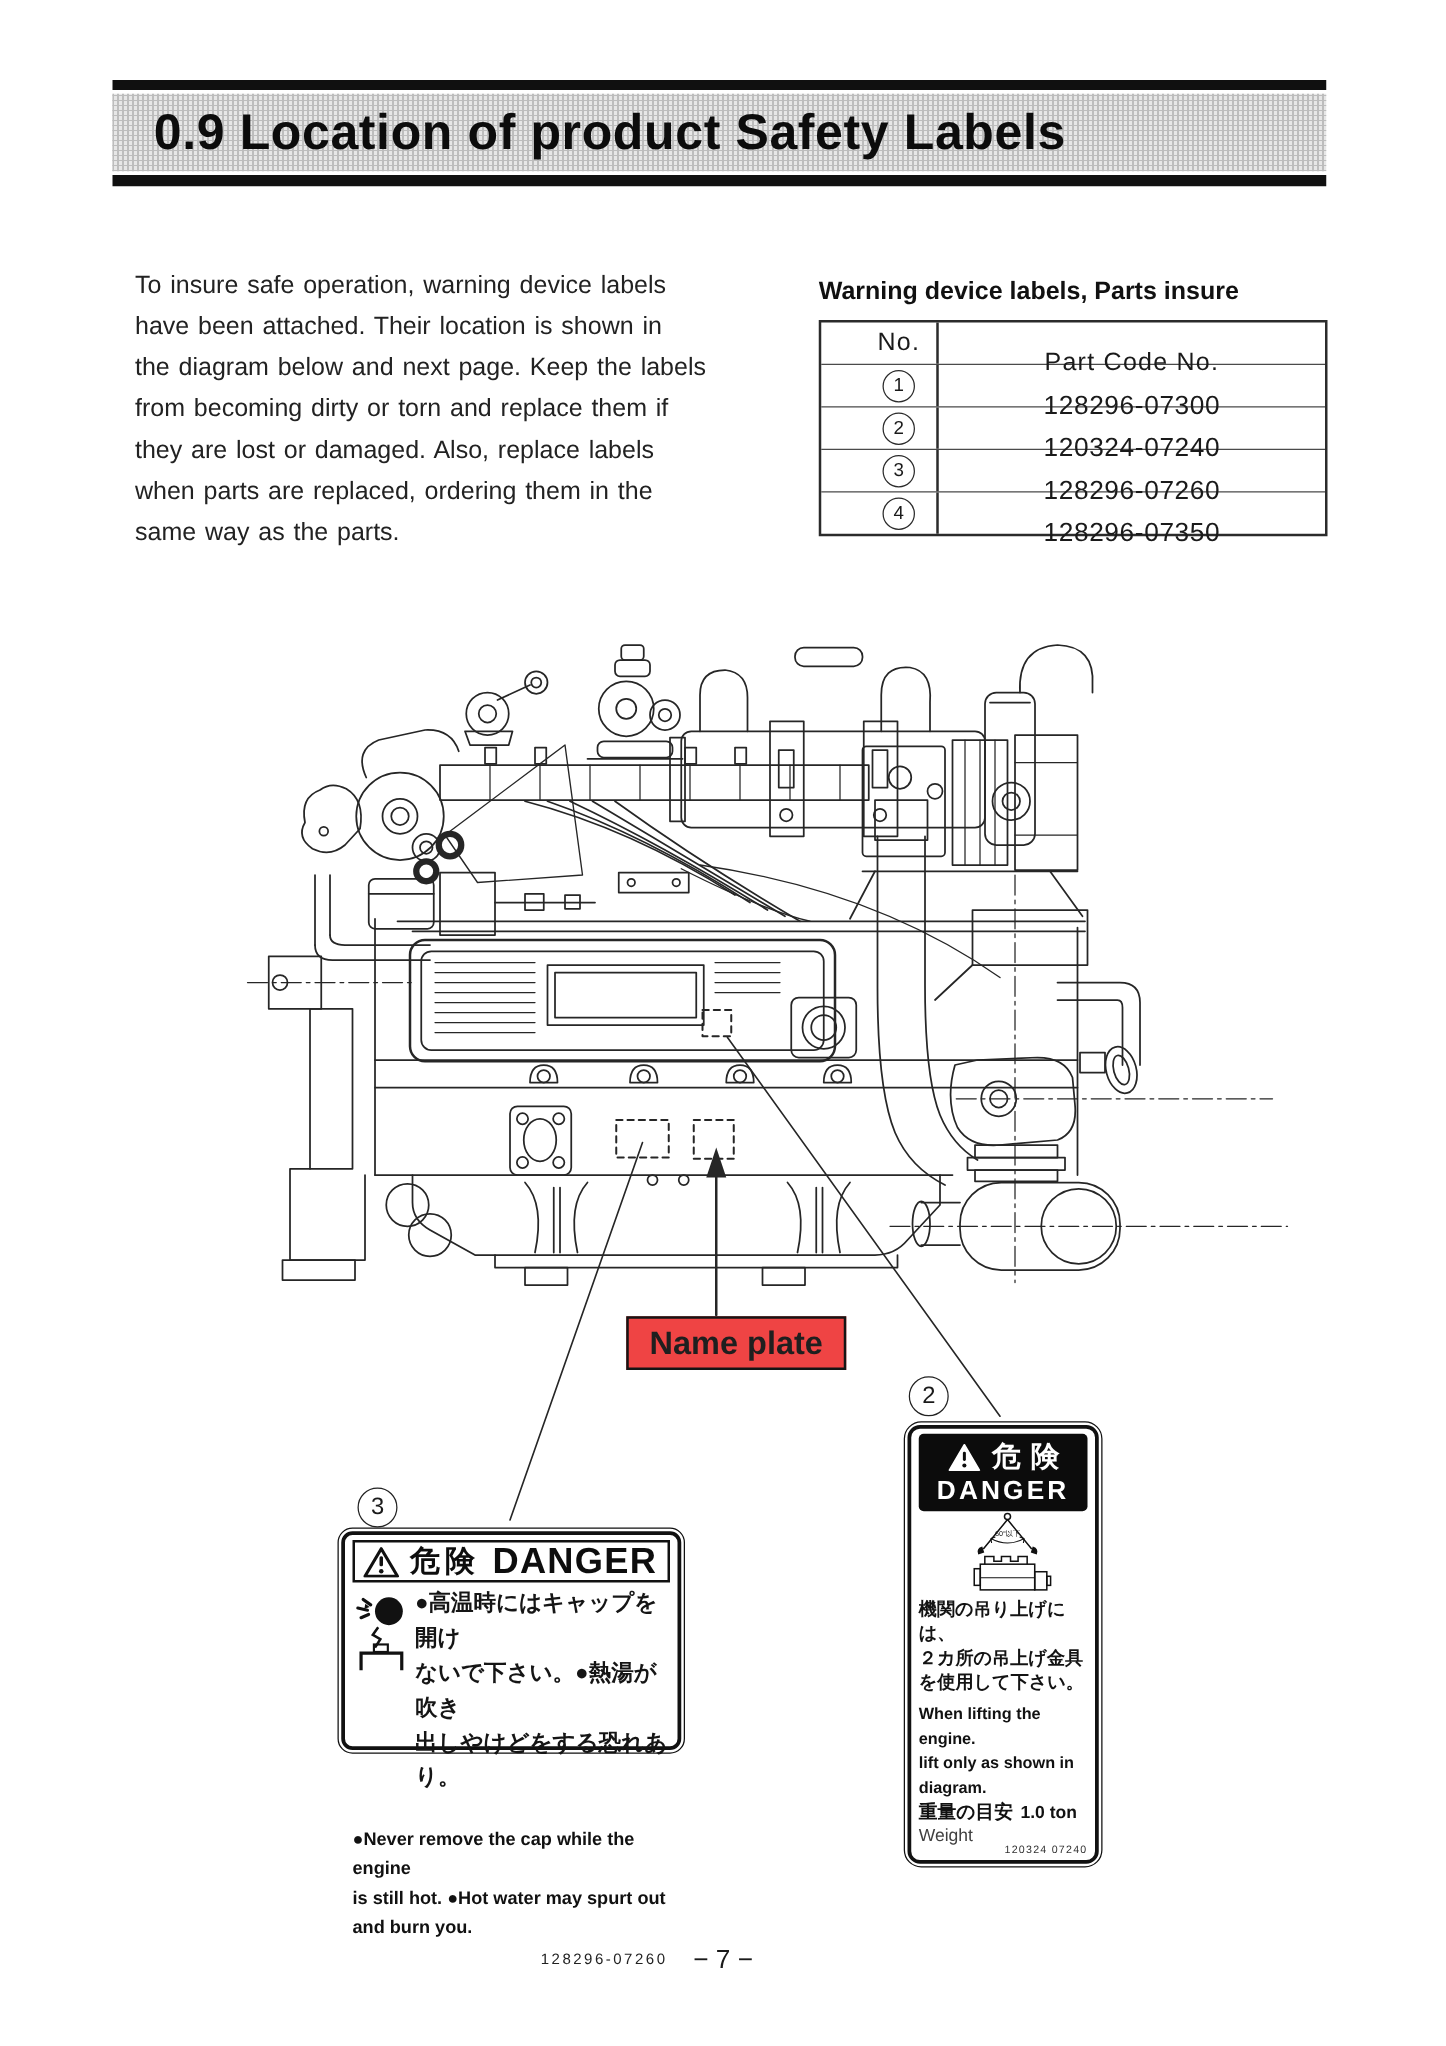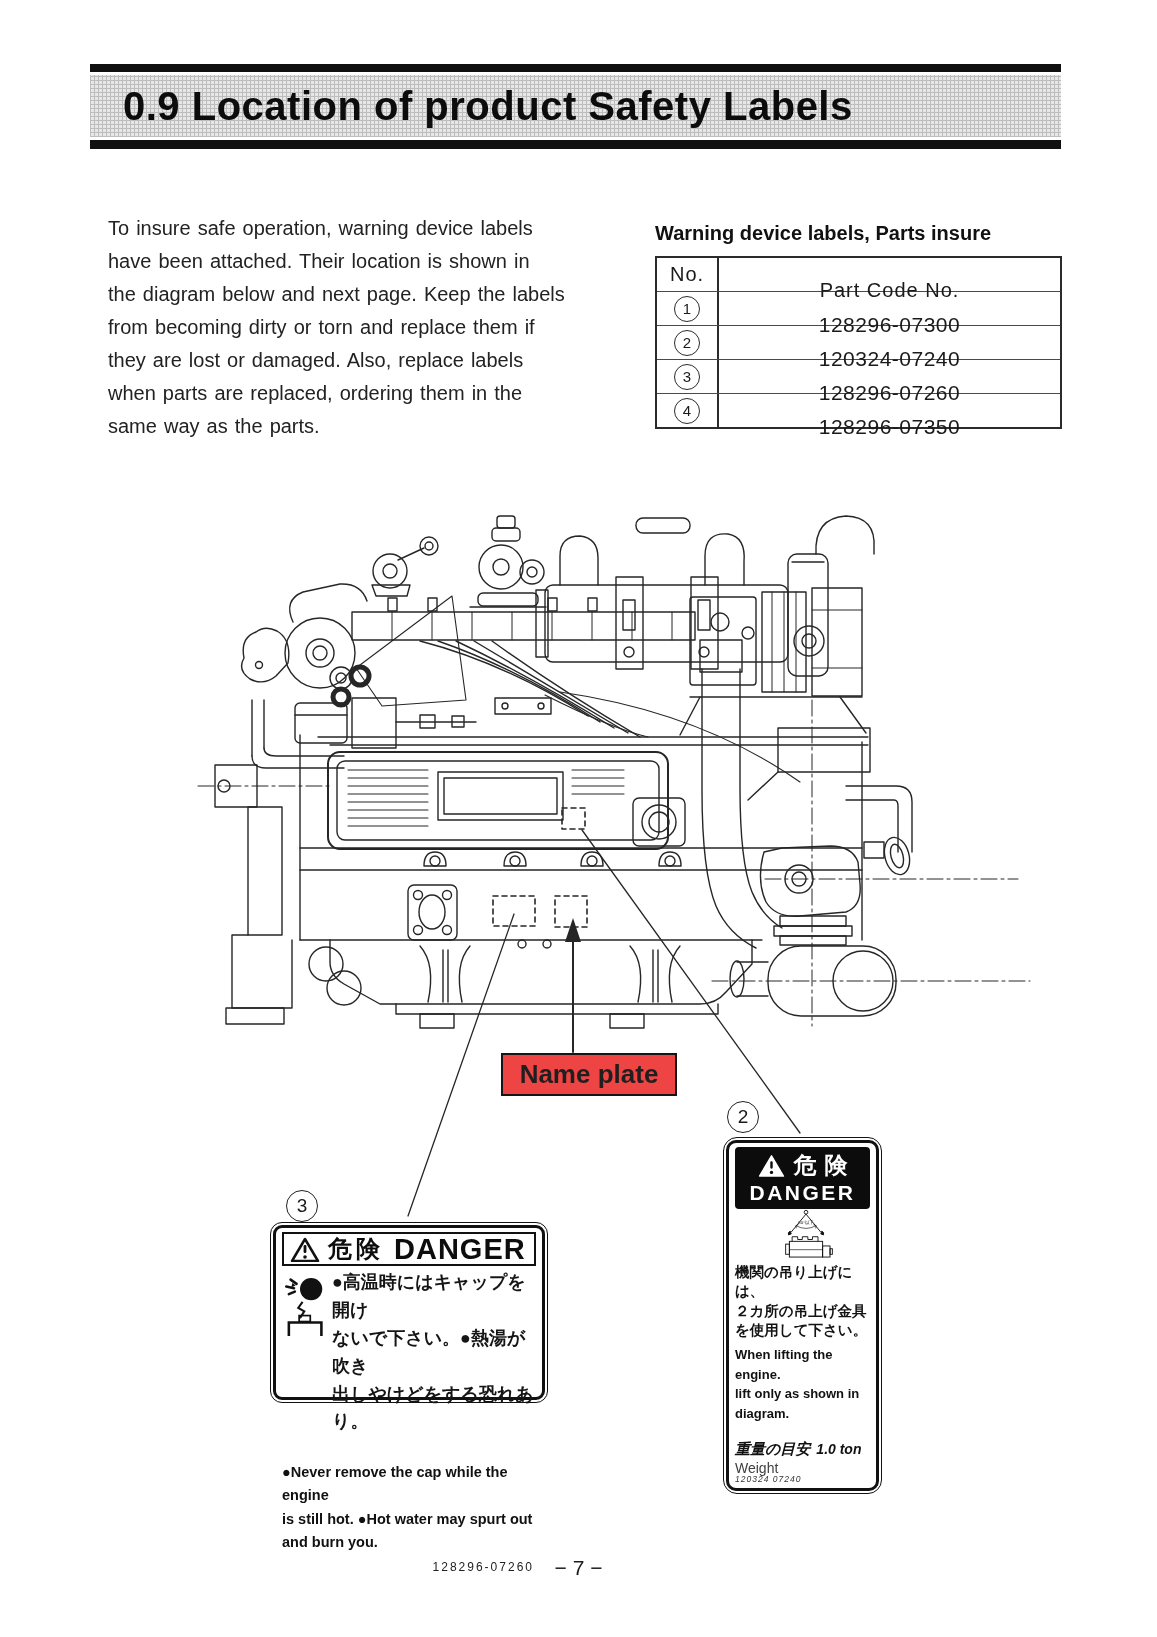--- a/index.html
+++ b/index.html
@@ -24,21 +24,21 @@
   .intro{
     position:absolute;left:108px;top:212px;width:505px;
     font-size:20px;line-height:33px;white-space:pre-line;word-spacing:1.5px;color:#222;
   }
   
   .tbl-title{position:absolute;left:655px;top:222px;font-size:20px;font-weight:700;color:#111;}
   .ptable{
     position:absolute;left:655px;top:256px;width:407px;box-sizing:border-box;
     border:2px solid #2b2b2b;background:#fff;
   }
-  .prow{display:flex;height:33px;align-items:center;}
+  .prow{display:flex;height:33px;align-items:center;padding-left:32px;}
   .prow + .prow{border-top:1.5px solid #4a4a4a;}
   .pcell-no{width:60px;display:flex;justify-content:center;align-items:center;border-right:2px solid #2b2b2b;align-self:stretch;}
   .pcell-code{flex:1;text-align:center;font-size:21px;letter-spacing:0.5px;color:#1a1a1a;margin-top:32px;}
   .phead .pcell-no,.phead .pcell-code{font-size:20px;letter-spacing:1px;color:#1a1a1a;}
   .numcircle{
     width:24px;height:24px;border:1.6px solid #2b2b2b;border-radius:50%;
     display:flex;align-items:center;justify-content:center;font-size:15px;color:#1a1a1a;
   }
   
   #engine-svg{position:absolute;left:0;top:0;z-index:1;}
@@ -75,25 +75,25 @@
     border:1.5px solid #111;border-radius:14px;background:#fff;box-sizing:border-box;
   }
   .lab2-in{margin:2px;border:3px solid #111;border-radius:10px;box-sizing:border-box;
     height:calc(100% - 4px);padding:4px 6px;display:flex;flex-direction:column;}
   .lab2-head{background:#0c0c0c;border-radius:4px;padding:3px 0 4px 0;display:flex;flex-direction:column;align-items:center;}
   .lab2-head-row{display:flex;align-items:center;gap:9px;}
   .lab2-kiken{color:#fff;font-size:23px;font-weight:800;letter-spacing:8px;margin-right:-8px;}
   .lab2-danger{color:#fff;font-size:21px;font-weight:700;letter-spacing:2.5px;margin-top:0px;}
   .lab2-jp{font-size:14.5px;font-weight:600;line-height:1.35;white-space:pre-line;color:#131313;margin-top:2px;}
   .lab2-en{font-size:13px;font-weight:700;line-height:1.5;white-space:pre-line;color:#111;margin-top:4px;}
-  .lab2-weight-row{display:flex;align-items:baseline;gap:6px;margin-top:17px;font-style:italic;}
+  .lab2-weight-row{display:flex;align-items:baseline;gap:6px;margin-top:1px;}
   .lab2-weight-jp{font-size:15px;font-weight:700;color:#111;}
   .lab2-weight-val{font-size:14px;font-weight:700;color:#111;}
   .lab2-weight-en{font-size:14px;font-weight:400;color:#404040;margin-top:1px;}
-  .lab2-code{font-size:8.5px;letter-spacing:1px;color:#333;margin-top:-2px;font-style:italic;}
+  .lab2-code{font-size:8.5px;letter-spacing:1px;text-align:right;color:#333;margin-top:-2px;}
   
   .pageno{position:absolute;left:0;right:0;top:1556px;text-align:center;font-size:21px;color:#1a1a1a;}
 </style>
 </head>
 <body>
 
 <div id="page">
 
   <div class="hdr">
     <div class="hdr-in">

